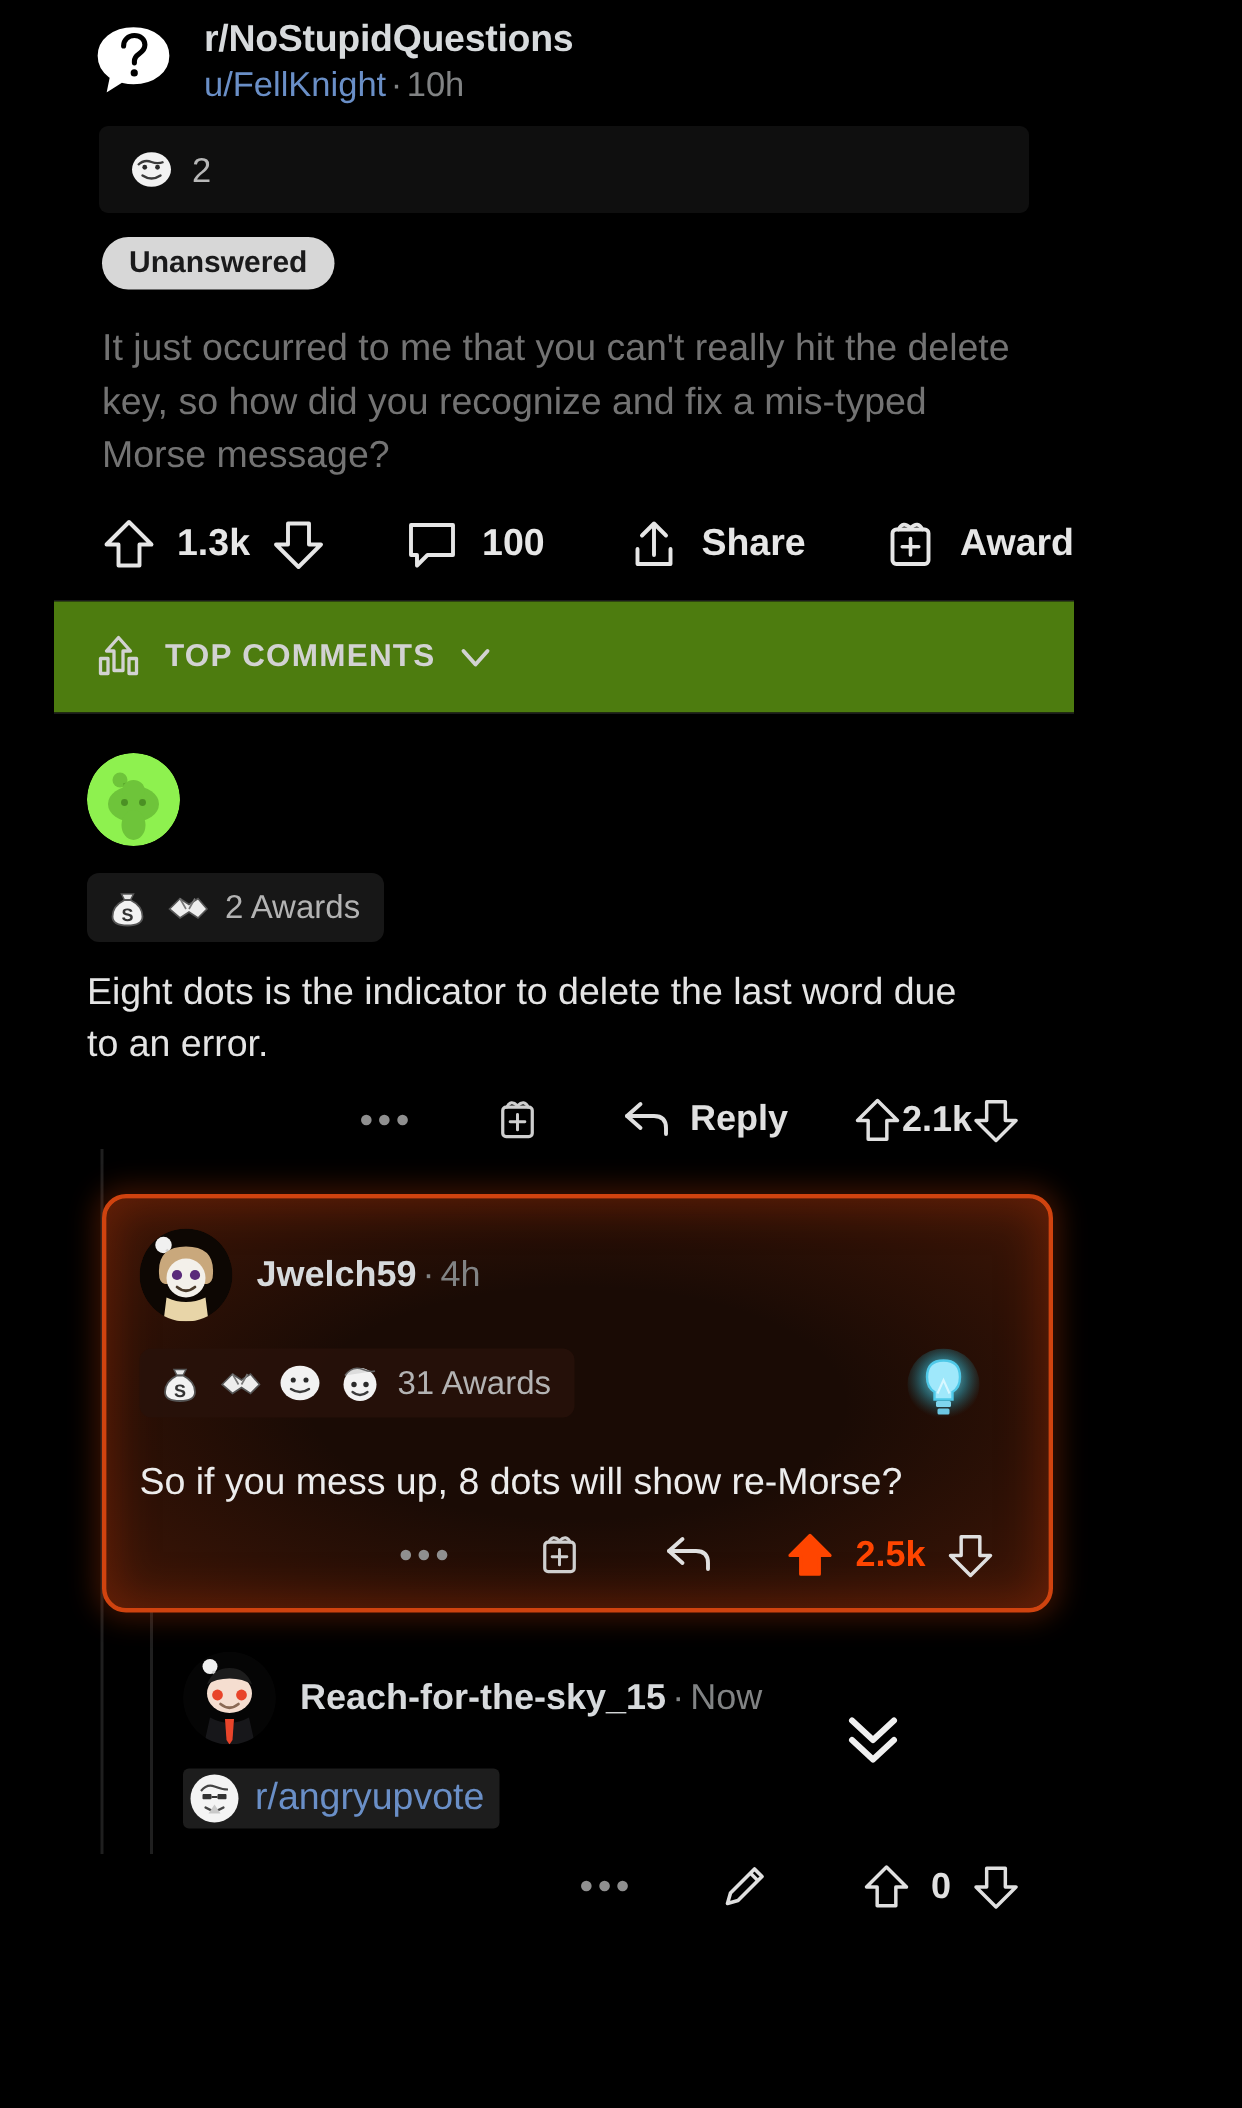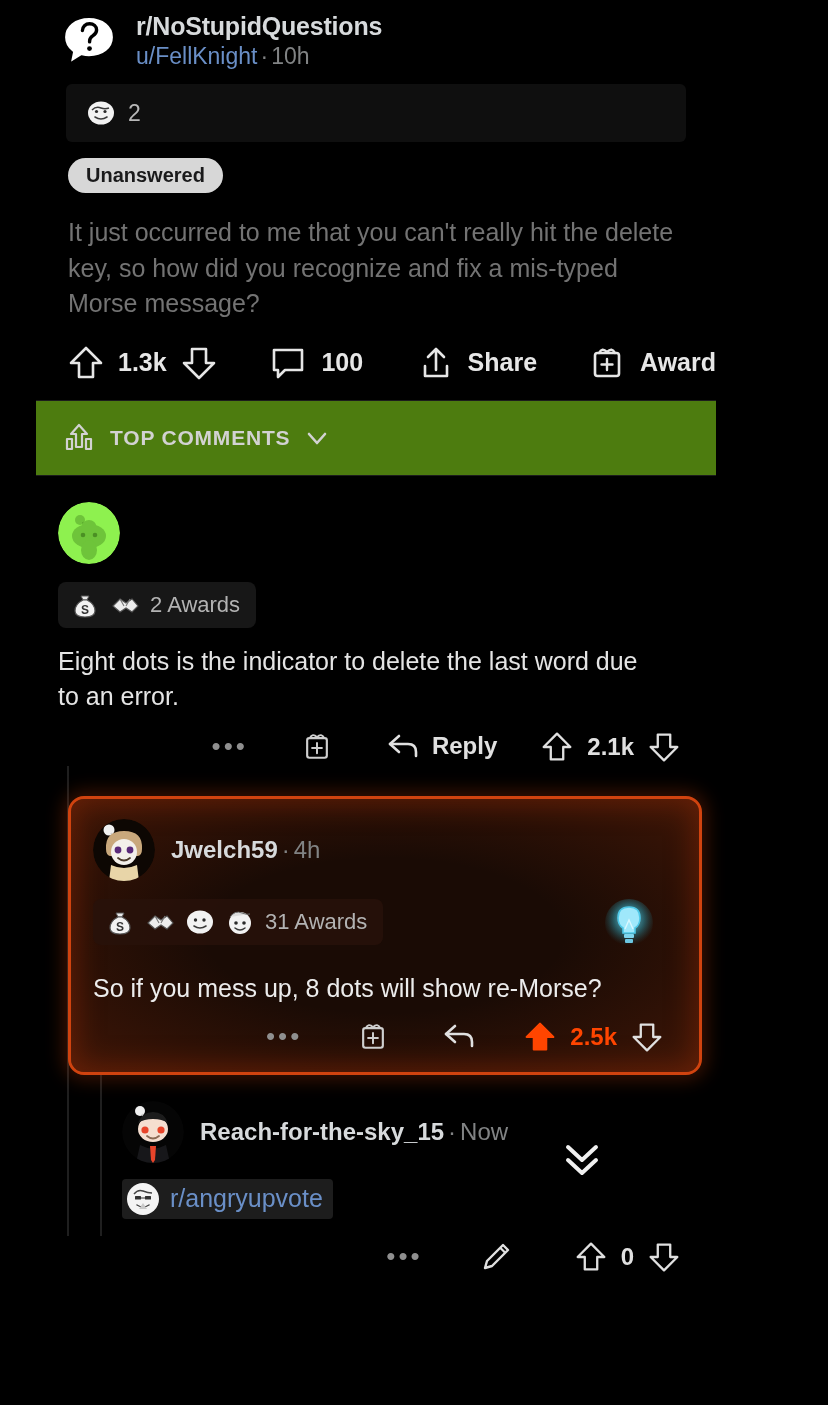--- a/index.html
+++ b/index.html
@@ -129,21 +129,21 @@
   .c-actions {
     display: flex; align-items: center; justify-content: flex-end;
     gap: 0; padding: 16px 36px 18px 0;
   }
   .ca-dots { letter-spacing: 3px; color: #8f8f8f; font-size: 26px; line-height: 0.6; }
   .ca-spacer-1 { width: 52px; }
   .ca-spacer-2 { width: 52px; }
   .ca-spacer-3 { width: 44px; }
   .ca-reply { display: flex; align-items: flex-start; gap: 12px; }
   .ca-reply .t { font-size: 24px; font-weight: 700; color: #e0e0e0; }
-  .ca-vote { display: flex; align-items: center; gap: 14px; }
+  .ca-vote { display: flex; align-items: center; gap: 0; }
   .ca-vote .n { font-size: 24px; font-weight: 700; color: #e0e0e0; }
 
   
   .hl-wrap { position: relative; margin: 14px 14px 0 32px; }
   .hl-card {
     position: relative;
     background: #1a0b05;
     border: 3px solid #d0430f;
     border-radius: 16px;
     padding: 20px 22px 12px 22px;

